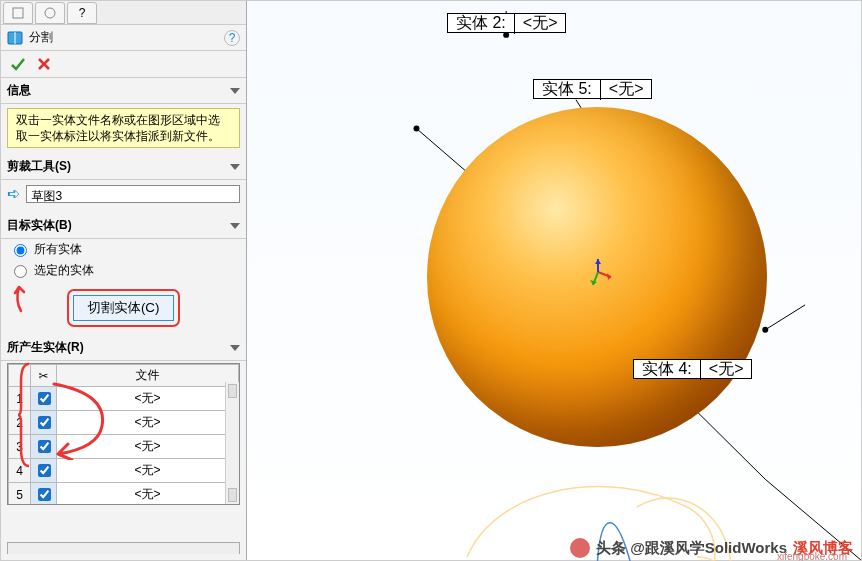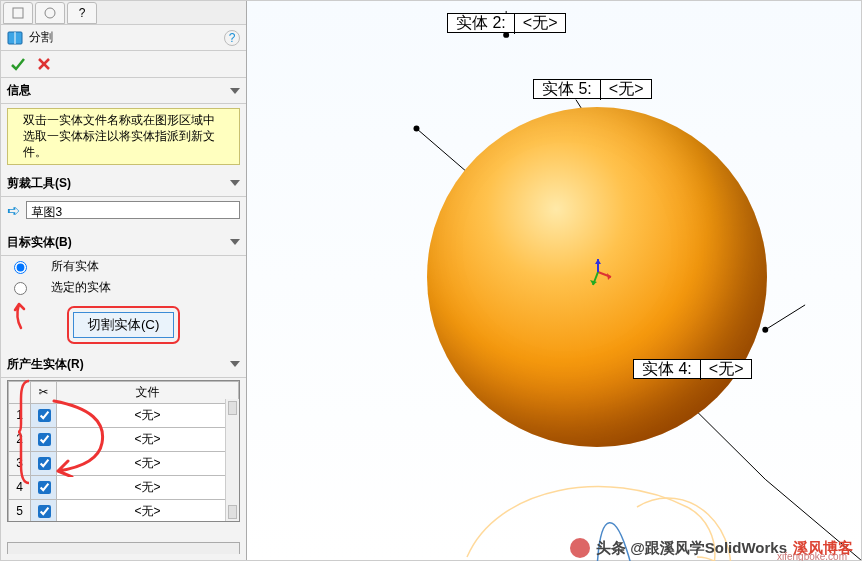--- a/index.html
+++ b/index.html
@@ -8,25 +8,25 @@
 
 .panel{width:246px;min-width:246px;background:#f3f3f3;border-right:1px solid #aaa;display:flex;flex-direction:column}
 .tab-strip{display:flex;align-items:center;border-bottom:1px solid #ccc;background:#eee;height:24px}
 .tab-btn{width:30px;height:22px;border:1px solid #bbb;border-radius:3px 3px 0 0;margin-left:2px;display:flex;align-items:center;justify-content:center;background:#f6f6f6}
 .title-bar{display:flex;align-items:center;padding:4px 6px;border-bottom:1px solid #ccc}
 .title-bar .ico{width:16px;height:16px;margin-right:6px}
 .title-bar .ttl{font-weight:normal}
 .ok-row{display:flex;align-items:center;gap:10px;padding:4px 8px;border-bottom:1px solid #ccc}
 .sect-head{display:flex;align-items:center;justify-content:space-between;padding:4px 6px;border-bottom:1px solid #ccc;font-weight:bold;background:#f3f3f3}
 .sect-head .caret{width:0;height:0;border-left:5px solid transparent;border-right:5px solid transparent;border-top:6px solid #666}
-.info-box{background:#ffffbf;border:1px solid #c8c070;margin:4px 6px 6px;padding:3px 15px;line-height:1.35}
+.info-box{background:#ffffbf;border:1px solid #c8c070;margin:4px 6px 6px;padding:3px 8px;line-height:1.35}
 .sel-box{display:flex;align-items:center;gap:6px;margin:4px 6px 10px}
 .sel-box .arr{color:#1a8fd6;font-size:16px}
 .sel-input{flex:1;border:1px solid #888;background:#fff;padding:2px 4px;height:18px}
-.radio-row{display:flex;align-items:center;gap:21px;margin:2px 8px}
+.radio-row{display:flex;align-items:flex-start;gap:4px;margin:2px 8px}
 .cut-btn-wrap{display:flex;justify-content:center;margin:8px 0;position:relative}
 .cut-btn-frame{border:2px solid #e33;padding:4px 4px;border-radius:7px}
 .cut-btn{border:1px solid #3a8bd6;background:#eaf3fb;padding:3px 14px}
 .ann-arrow{position:absolute;left:12px;top:-6px;width:16px;height:30px}
 .tbl-wrap{margin:2px 6px;border:1px solid #888;background:#fff}
 .tbl{width:100%;border-collapse:collapse}
 .tbl th,.tbl td{border:1px solid #bbb;text-align:center;padding:2px 0;font-weight:normal}
 .tbl th{background:#f4f4f4}
 .tbl td.rownum{width:22px;background:#f4f4f4}
 .tbl td.chk{width:26px;background:#dbe9f7}

